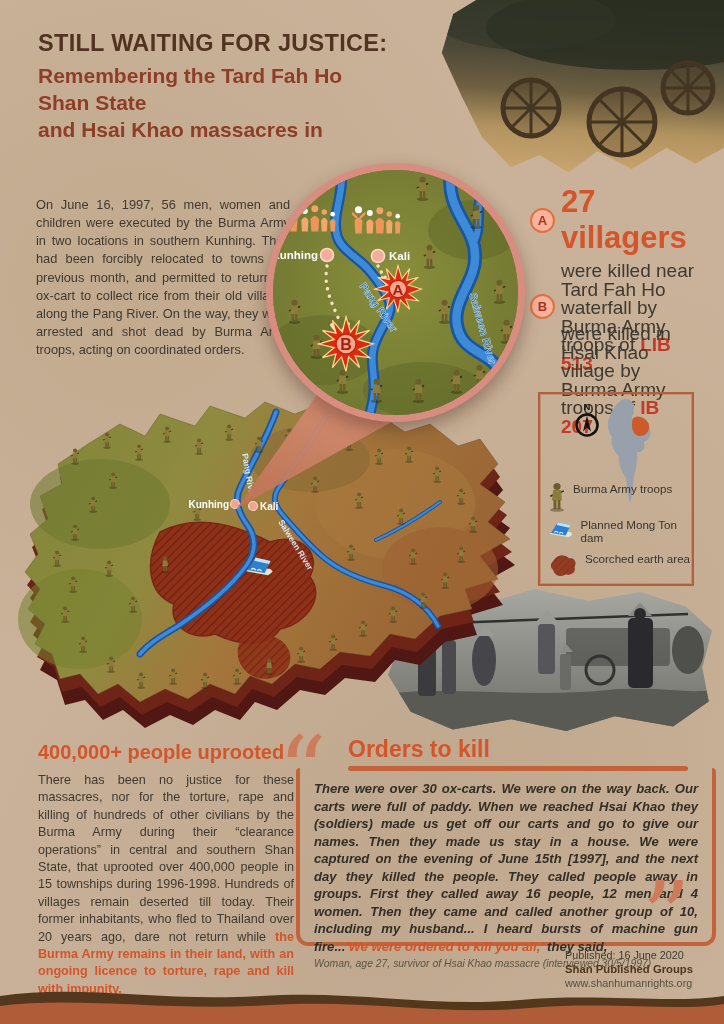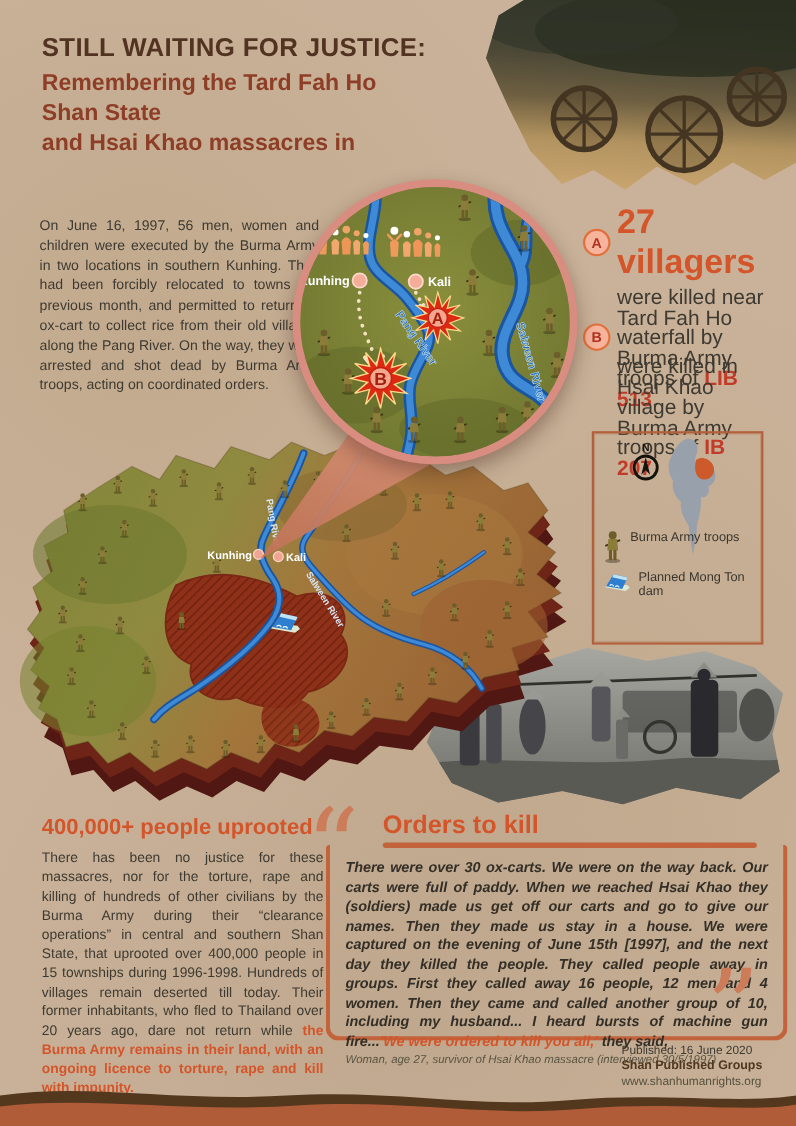--- a/index.html
+++ b/index.html
@@ -326,20 +326,27 @@
           <use href="#soldier" width="12" height="20"></use>
         </svg>
       <span class="legend-label">Burma Army troops</span>
     </div>
     <div class="legend-item" style="top:124px">
       <svg width="28" height="22" viewBox="0 0 26 20">
           <use href="#dam" width="26" height="20"></use>
         </svg>
       <span class="legend-label">Planned Mong Ton dam</span>
     </div>
+    <div class="legend-item" style="top:158px">
+      <svg width="30" height="27" viewBox="0 0 34 30">
+        <path d="M6,10 C10,2 20,2 24,7 C30,6 33,12 30,17 C32,22 26,27 20,25 C14,29 7,26 6,20 C2,17 3,13 6,10 Z" fill="#9a4a30"></path>
+        <path d="M6,10 C10,2 20,2 24,7 C30,6 33,12 30,17 C32,22 26,27 20,25 C14,29 7,26 6,20 C2,17 3,13 6,10 Z" fill="url(#hatch)" opacity=".55"></path>
+      </svg>
+      <span class="legend-label">Scorched earth area</span>
+    </div>
   </div>
 
   <div class="abs bwphoto">
     <svg width="324" height="148" viewBox="0 0 324 148">
       <defs>
         <linearGradient id="bwg" x1="0" y1="0" x2="0" y2="1">
           <stop offset="0" stop-color="#a8a8a3"></stop>
             <stop offset="1" stop-color="#6e6e69"></stop>
         </linearGradient>
       </defs>

